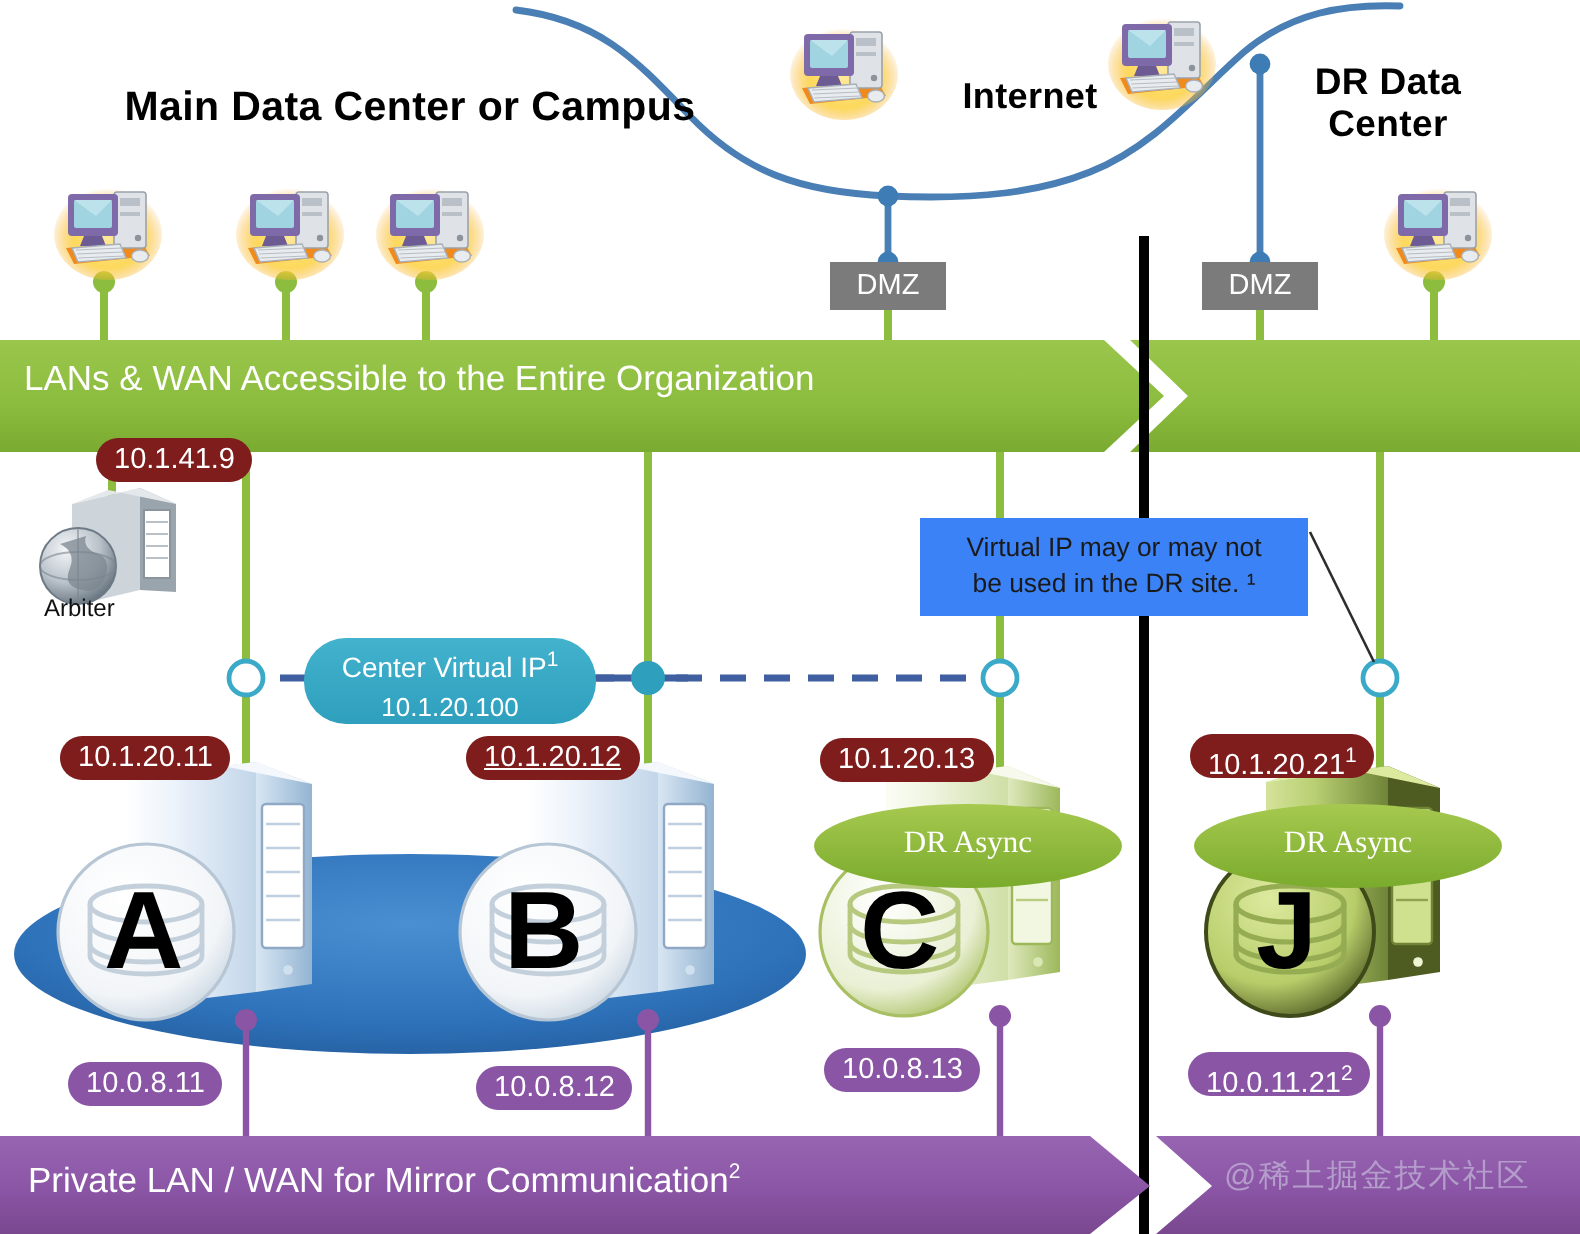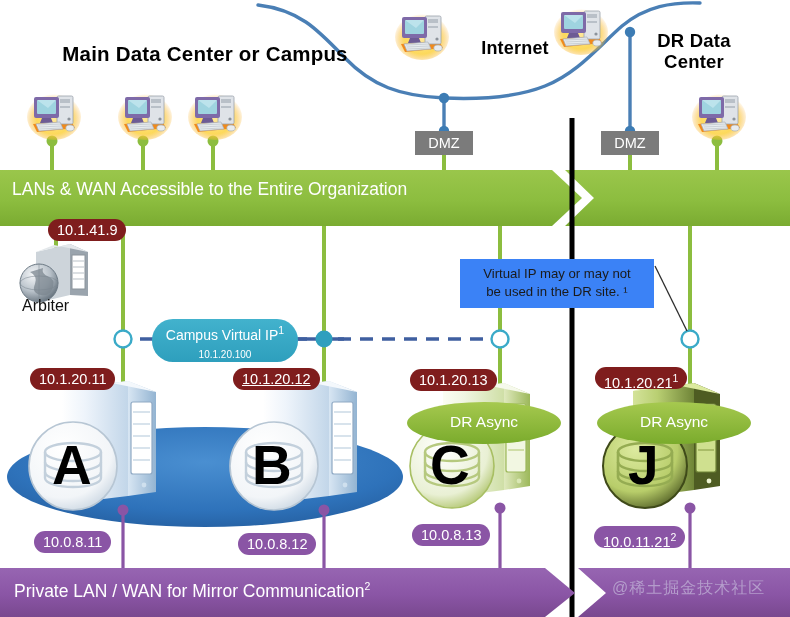--- a/index.html
+++ b/index.html
@@ -27,31 +27,31 @@
   #purple-banner-text{left:14px;top:580px;}
   .sup{font-size:10.5px;vertical-align:super;}
 
   
   .pill{position:absolute;border-radius:11px;color:#ffffff;font-size:14.5px;
         text-align:center;white-space:nowrap;height:22px;line-height:22px;padding:0 9px;}
   .pill.green{background:#7f1d1d;}
   .pill.purple{background:#8a55a5;}
 
   
-  #arbiter-label{position:absolute;left:22px;top:297px;font-size:16px;color:#111;}
+  #arbiter-label{position:absolute;left:22px;top:297px;font-size:12px;color:#111;}
 
   
   #vip-bubble{position:absolute;left:152px;top:319px;width:146px;height:41px;
               border-radius:21px;background:#3aaac8;color:#ffffff;text-align:center;
               font-size:14px;line-height:19px;padding-top:2px;
               background:linear-gradient(180deg,#42b2cd 0%,#2e9fbd 100%);}
 
   
   .dr-async-text{position:absolute;color:#ffffff;font-size:15.5px;text-align:center;
-                 width:140px;}
+                 width:140px;font-family:Liberation Serif, serif;}
 
   
   .db-letter{position:absolute;font-size:55px;font-weight:bold;color:#000;
              font-family:"Liberation Sans","DejaVu Sans",sans-serif;line-height:1;}
 
   
   #failover-text{position:absolute;left:160px;top:480px;width:96px;color:#ffffff;
                  font-size:16.5px;text-align:center;line-height:22px;}
 
   
@@ -456,22 +456,22 @@
   <div class="dmz" style="left:601px;top:131px;">DMZ</div>
 
   <div class="banner-text" id="green-banner-text">LANs &amp; WAN Accessible to the Entire Organization</div>
 
   <div class="banner-text" id="purple-banner-text"><span>Private LAN / WAN for Mirror Communication</span><span class="sup">2</span></div>
 
   <div class="pill green" style="left:48px;top:219px;">10.1.41.9</div>
   <div id="arbiter-label">Arbiter</div>
 
   <div id="vip-bubble">
-    <div><span>Campus Virtual IP</span><span class="sup">1</span></div>
-    <div style="font-size:10px;">10.1.20.100</div>
+    <div><span>Center Virtual IP</span><span class="sup">1</span></div>
+    <div style="font-size:13px;">10.1.20.100</div>
   </div>
 
   <div id="vip-note">
     <div>Virtual IP may or may not</div>
     <div>be used in the DR site. ¹</div>
   </div>
 
   <div class="pill green" style="left:30px;top:368px;">10.1.20.11</div>
   <div class="pill green" style="left:233px;top:368px;text-decoration:underline;">10.1.20.12</div>
   <div class="pill green" style="left:410px;top:369px;">10.1.20.13</div>

